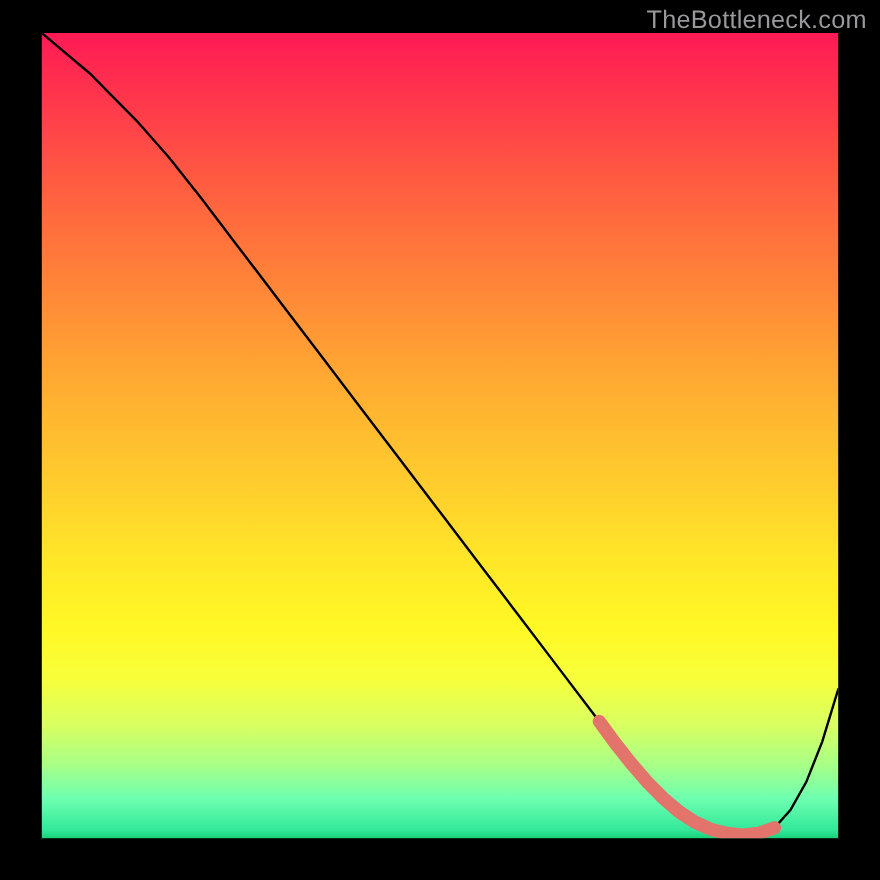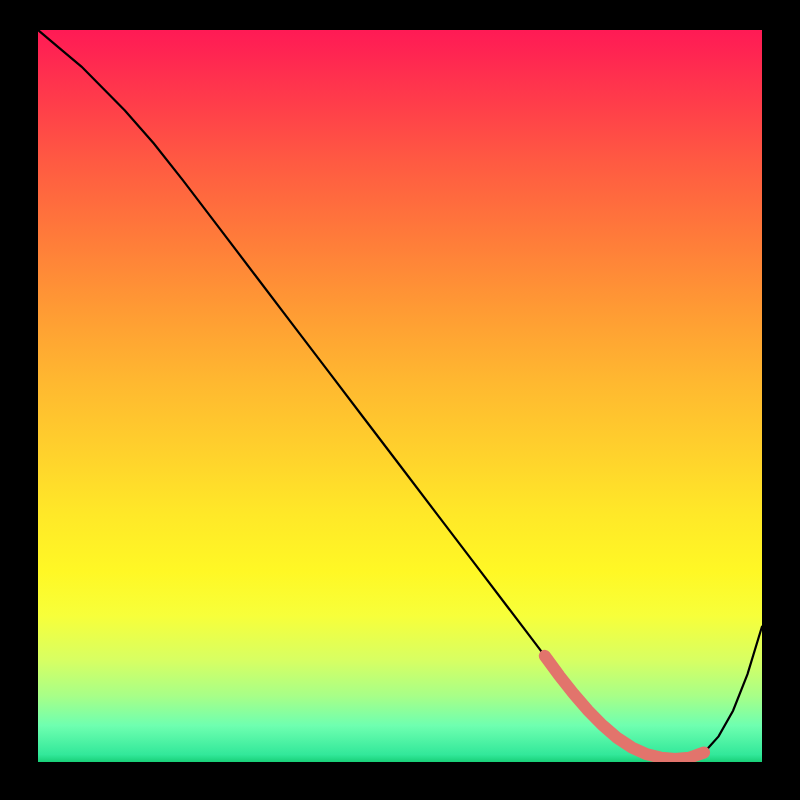--- a/index.html
+++ b/index.html
@@ -57,20 +57,21 @@
     left: 0;
     top: 0;
     width: 724px;
     height: 732px;
   }
 </style>
 </head>
 <body>
 <div class="frame">
 
+  <div class="watermark">TheBottleneck.com</div>
 
   <div class="plot">
     <svg class="overlay" viewBox="0 0 724 732">
       <path d="M0.00 0.00 L21.72 18.30 L43.44 36.60 L65.16 58.56 L86.88 80.52 L115.84 113.46 L144.80 150.06 L181.00 197.64 L217.20 245.22 L253.40 292.80 L289.60 340.38 L325.80 387.96 L362.00 435.54 L398.20 483.12 L434.40 530.70 L470.60 578.28 L506.80 625.86 L521.28 645.62 L535.76 663.92 L550.24 680.76 L564.72 695.40 L579.20 707.84 L593.68 717.36 L608.16 723.95 L622.64 727.61 L637.12 729.07 L651.60 727.61 L666.08 722.48 L680.56 706.38 L695.04 680.76 L709.52 644.16 L724.00 596.58" id="curve-path" fill="none" stroake="0" stroke="#000000" stroke-width="2.2" stroke-linecap="round"></path>
       <path d="M506.80 625.86 L521.28 645.62 L535.76 663.92 L550.24 680.76 L564.72 695.40 L579.20 707.84 L593.68 717.36 L608.16 723.95 L622.64 727.61 L637.12 729.07 L651.60 727.61 L666.08 722.48" id="highlight-path" fill="none" stroke="#e2746c" stroke-width="12" stroke-linecap="round"></path>
     </svg>
   </div>
 
 </div>
 

